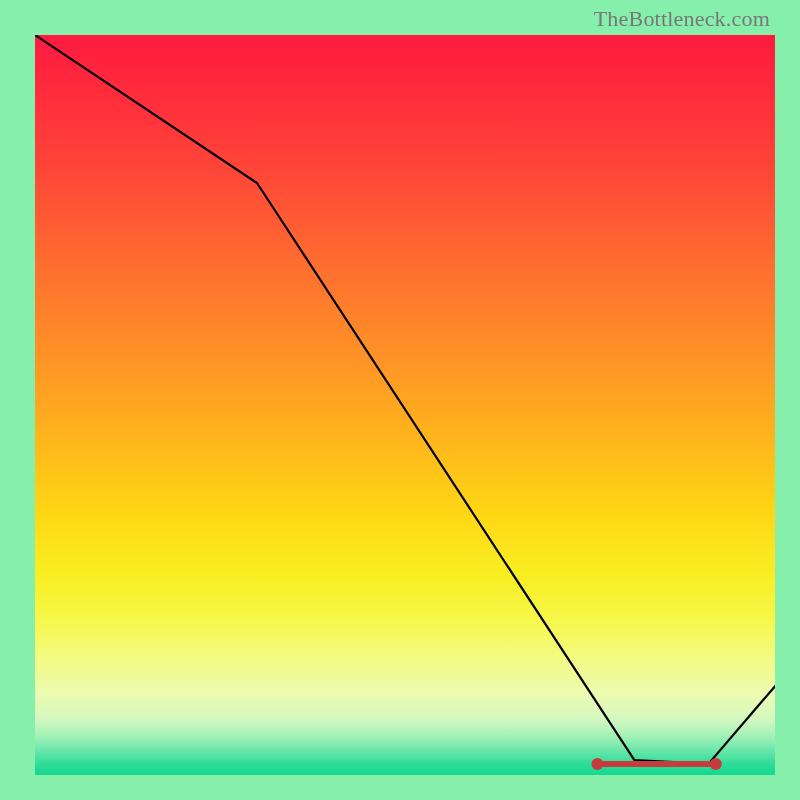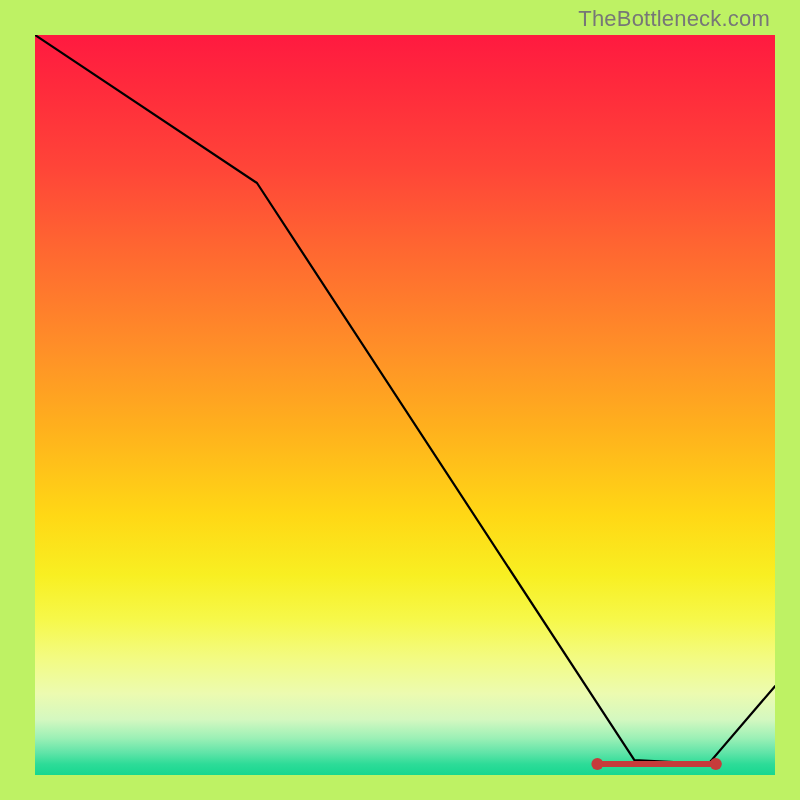--- a/index.html
+++ b/index.html
@@ -10,21 +10,22 @@
     background: #000;
     overflow: hidden;
     font-family: Arial, Helvetica, sans-serif;
   }
   .frame {
     position: absolute;
     left: 0;
     top: 0;
     width: 800px;
     height: 800px;
-    background: #bef264;
+    background: #86efac;
+    font-family: Liberation Serif, serif;
   }
   .plot {
     position: absolute;
     left: 35px;
     top: 35px;
     width: 740px;
     height: 740px;
     background: linear-gradient(
       to bottom,
       #ff1a40 0%,

